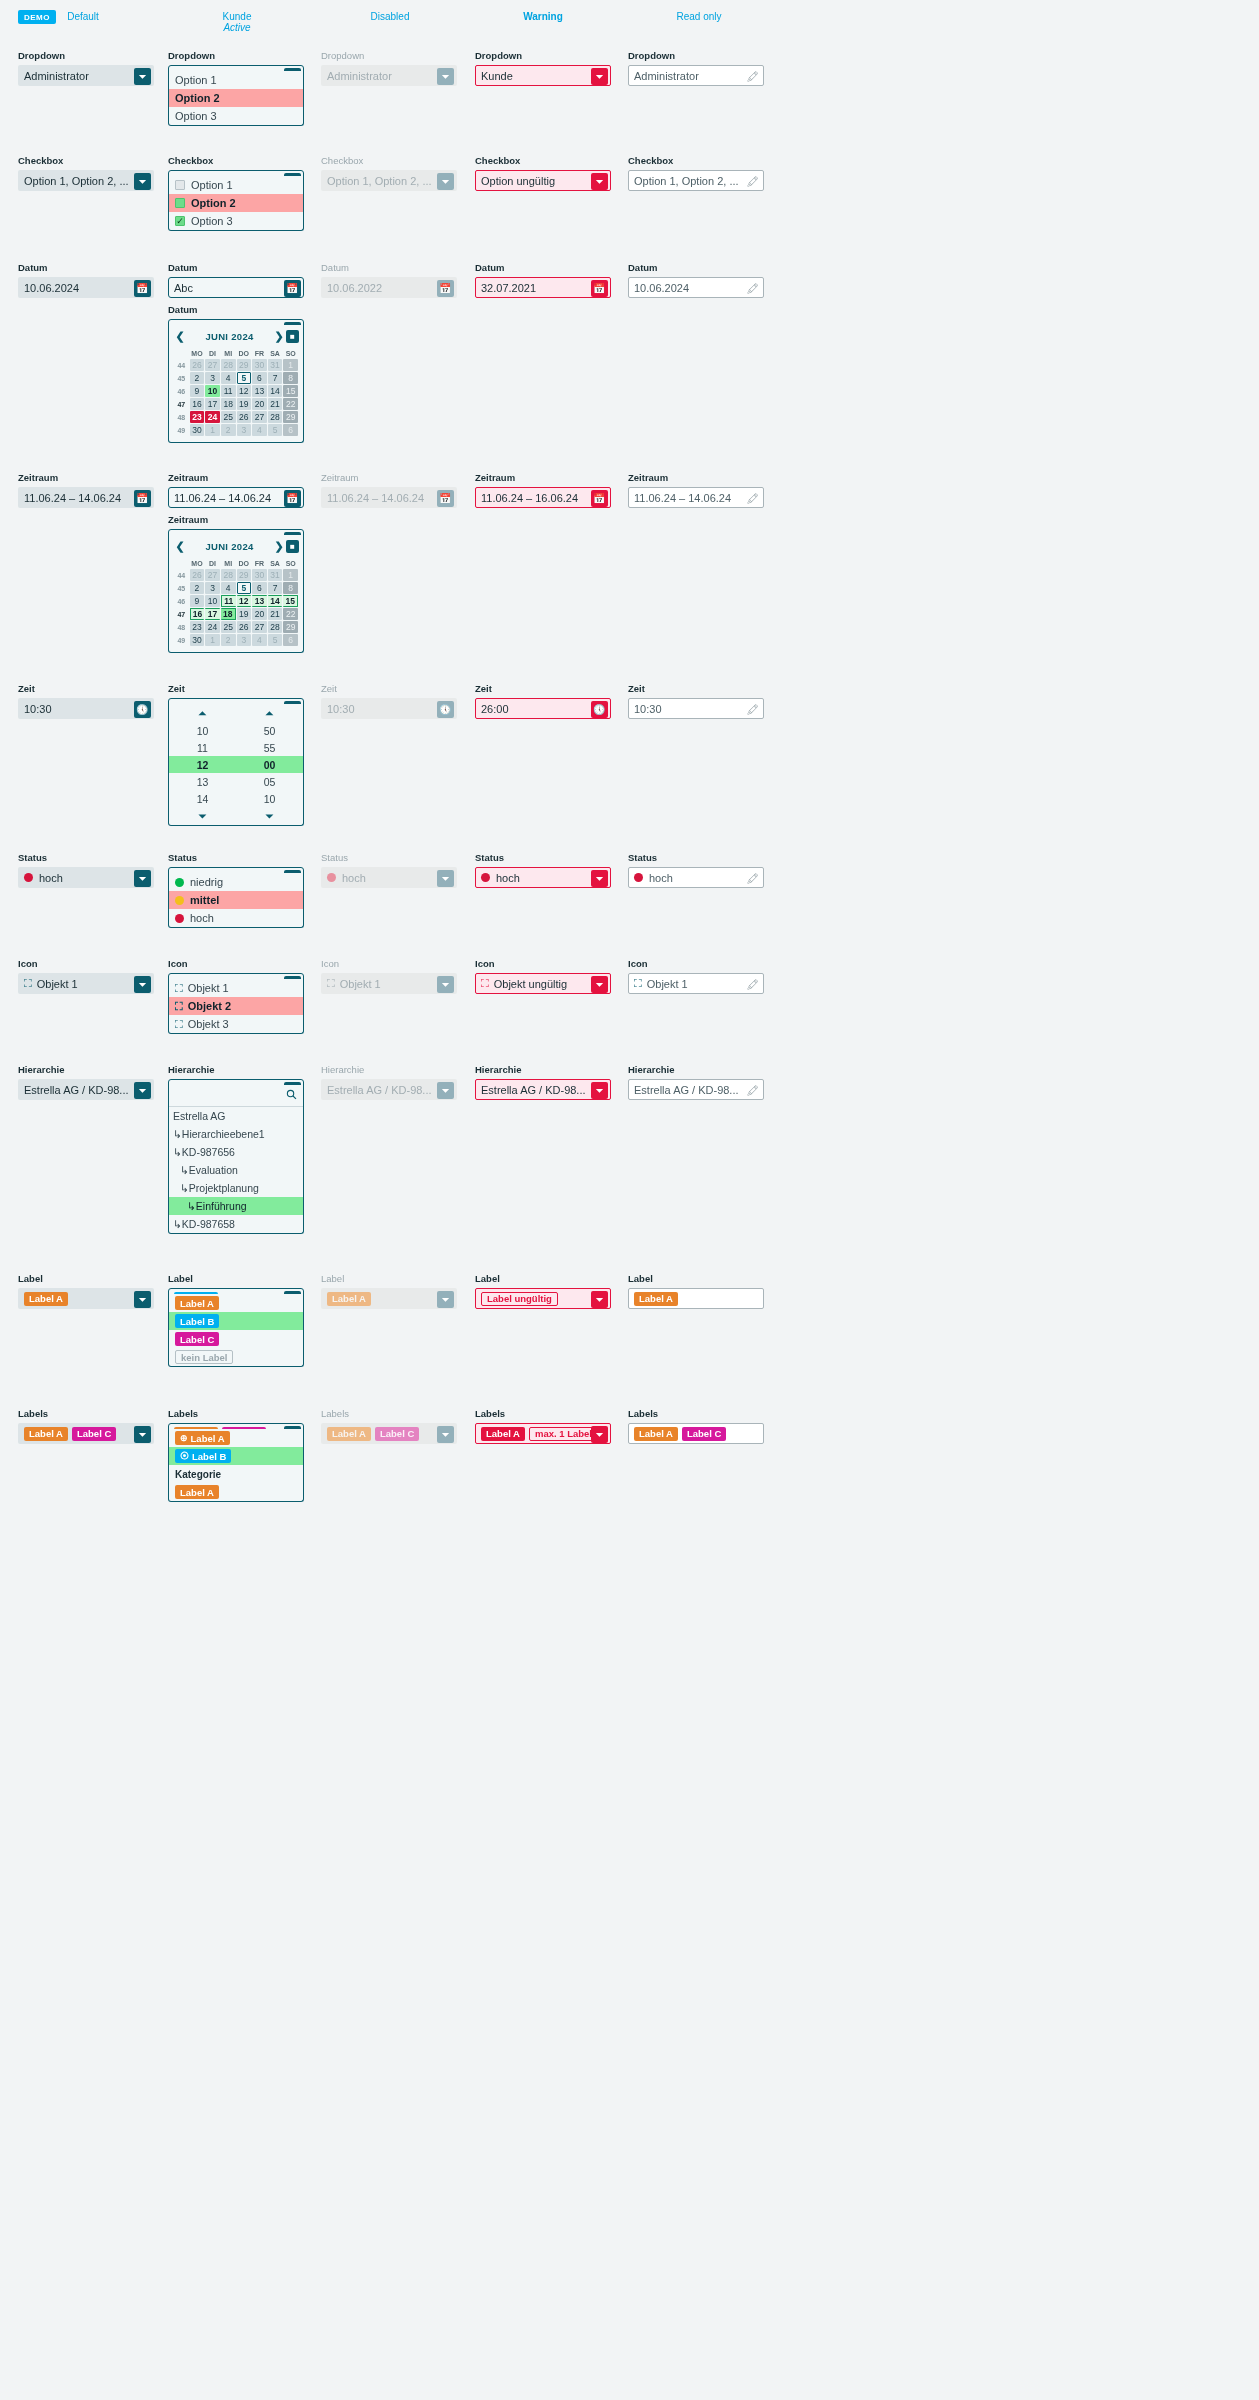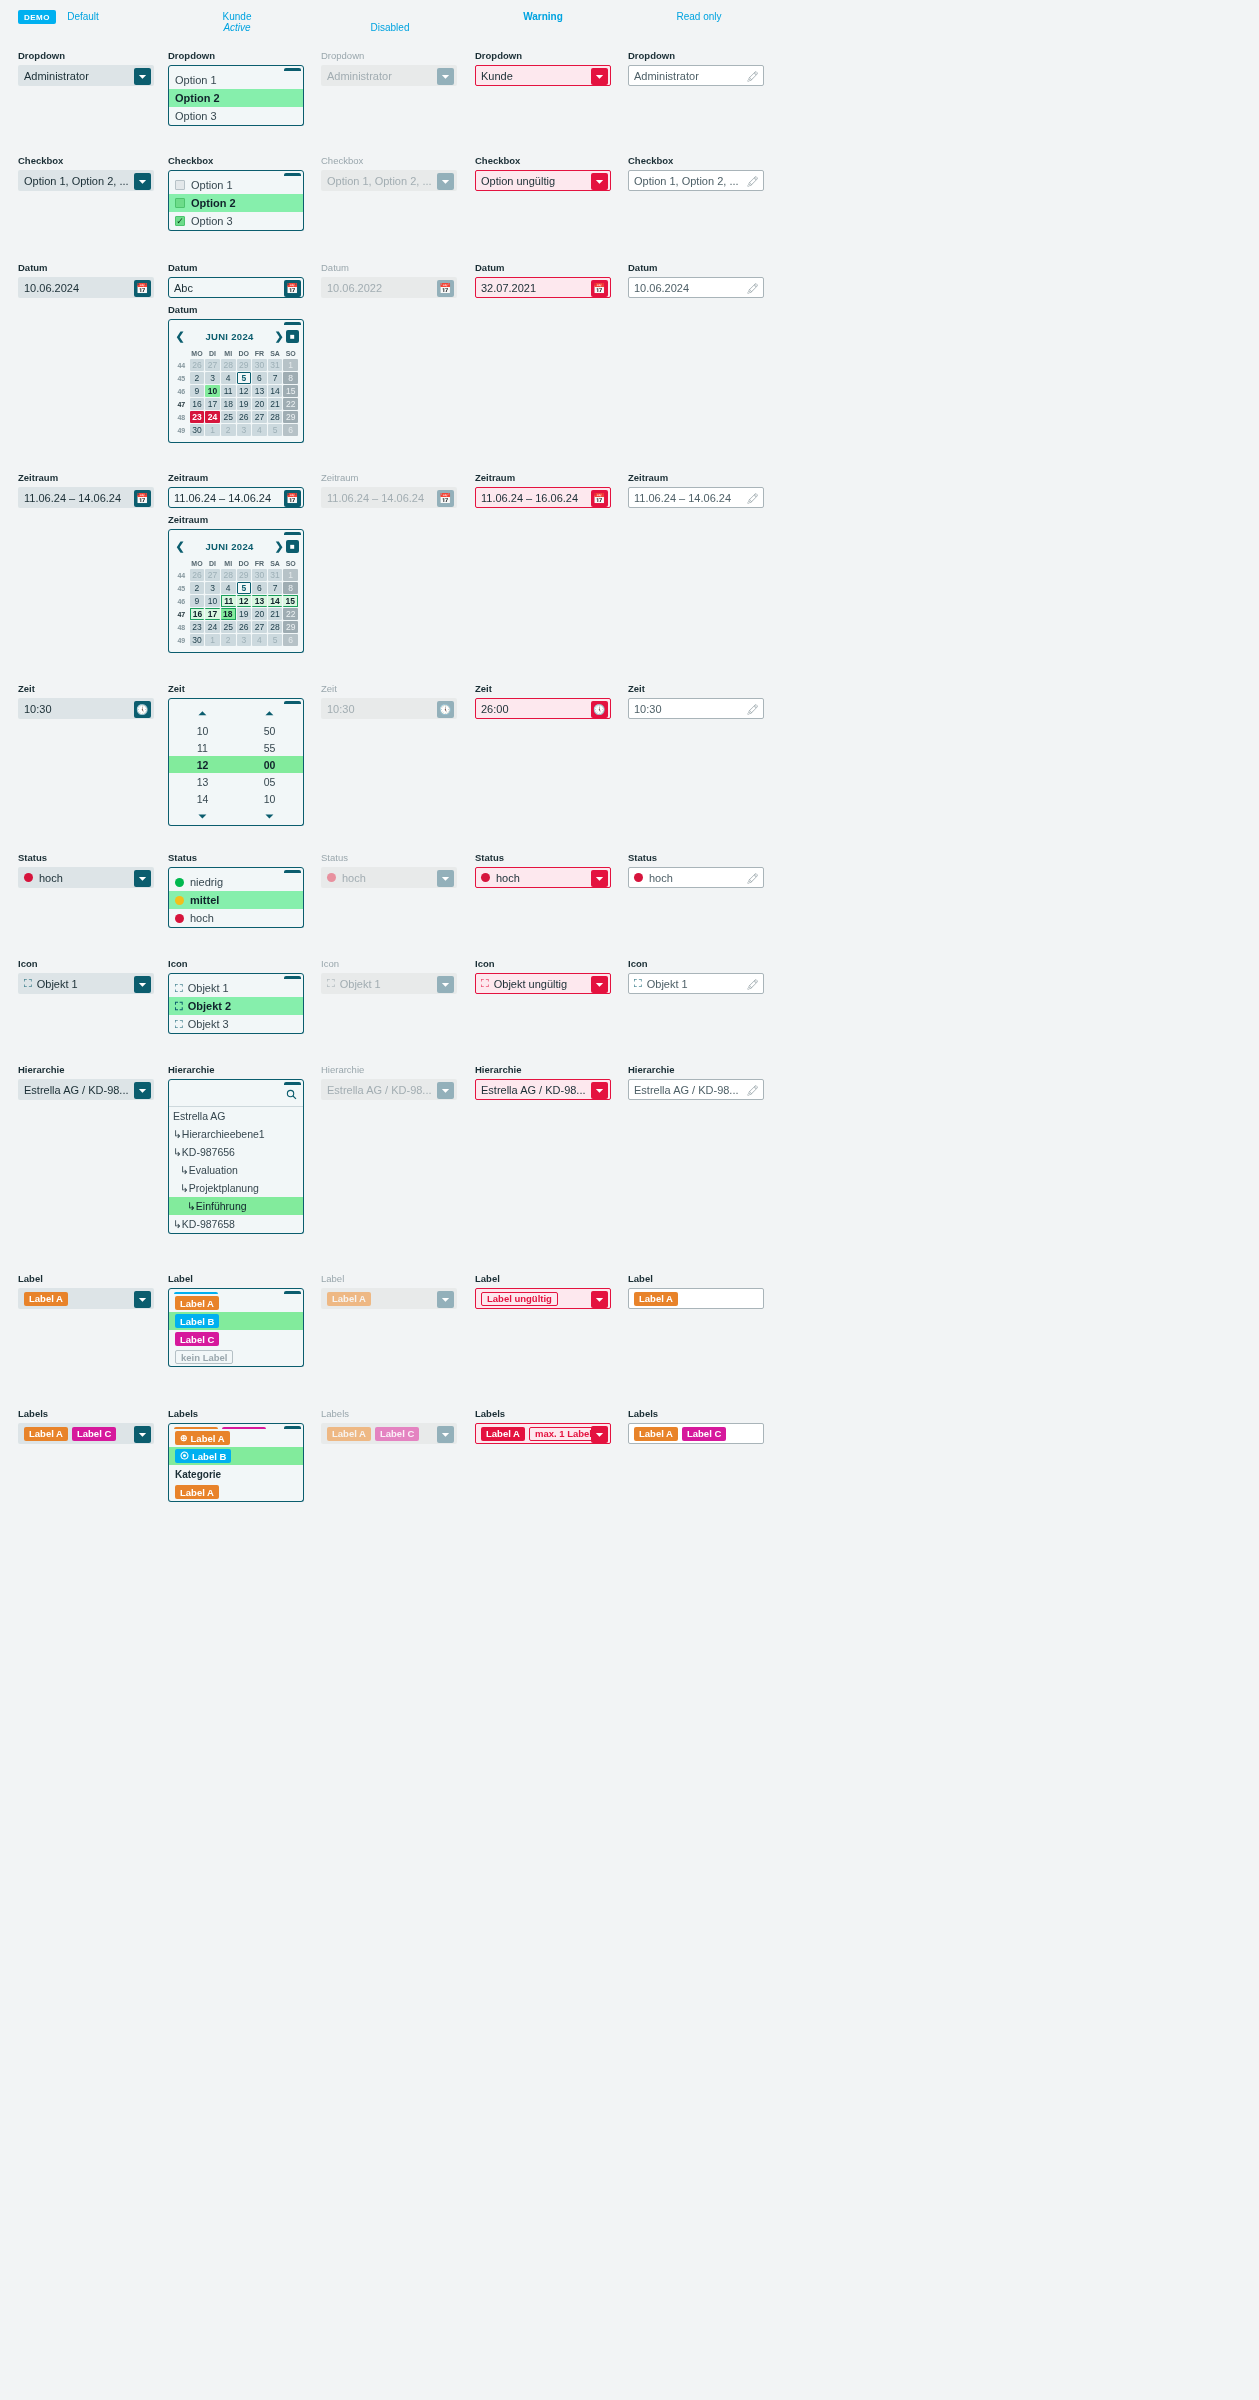--- a/index.html
+++ b/index.html
@@ -50,21 +50,21 @@
   .caret.warn{ background:#e4123f; }
   .caret.ro{ background:transparent; color:#7e8d93; }
 
   
   .panel{
     position:absolute; left:0; top:21px; width:136px;
     background:#f2f7f8; border:1px solid #0b5d6e; border-top:none;
     border-radius:0 0 3px 3px; z-index:5;
   }
   .opt{ height:18px; display:flex; align-items:center; padding:0 6px; font-size:11px; color:#36474f; }
-  .opt.sel{ background:#86efac; color:#10222b; font-weight:bold; }
+  .opt.sel{ background:#fca5a5; color:#10222b; font-weight:bold; }
 
   .cb{ width:10px; height:10px; border:1px solid #b6c2c7; background:#e3e8ea; border-radius:1px;
        margin-right:6px; display:inline-block; flex:0 0 auto; }
   .cb.half{ background:#6ddc8a; border-color:#4cc46e; }
   .cb.on{ background:#6ddc8a; border-color:#4cc46e; color:#0b3d1d; font-size:9px;
           display:flex; align-items:center; justify-content:center; }
 
   .dot{ width:9px; height:9px; border-radius:50%; margin-right:6px; flex:0 0 auto; display:inline-block;}
 
   
@@ -122,21 +122,21 @@
 
 <div class="hdr">
   <div class="demo-badge">DEMO</div>
   <div class="col-head" style="left:3px;">
     <span>Default</span>
   </div>
   <div class="col-head" style="left:157px;">
     <span>Kunde</span>
     <span class="sub">Active</span>
   </div>
-  <div class="col-head" style="left:310px;margin-top:11px;">
+  <div class="col-head" style="left:310px;">
     <span>Disabled</span>
   </div>
   <div class="col-head" style="left:463px;font-weight:bold;">
     <span>Warning</span>
   </div>
   <div class="col-head" style="left:619px;">
     <span>Read only</span>
   </div>
 </div>
 

